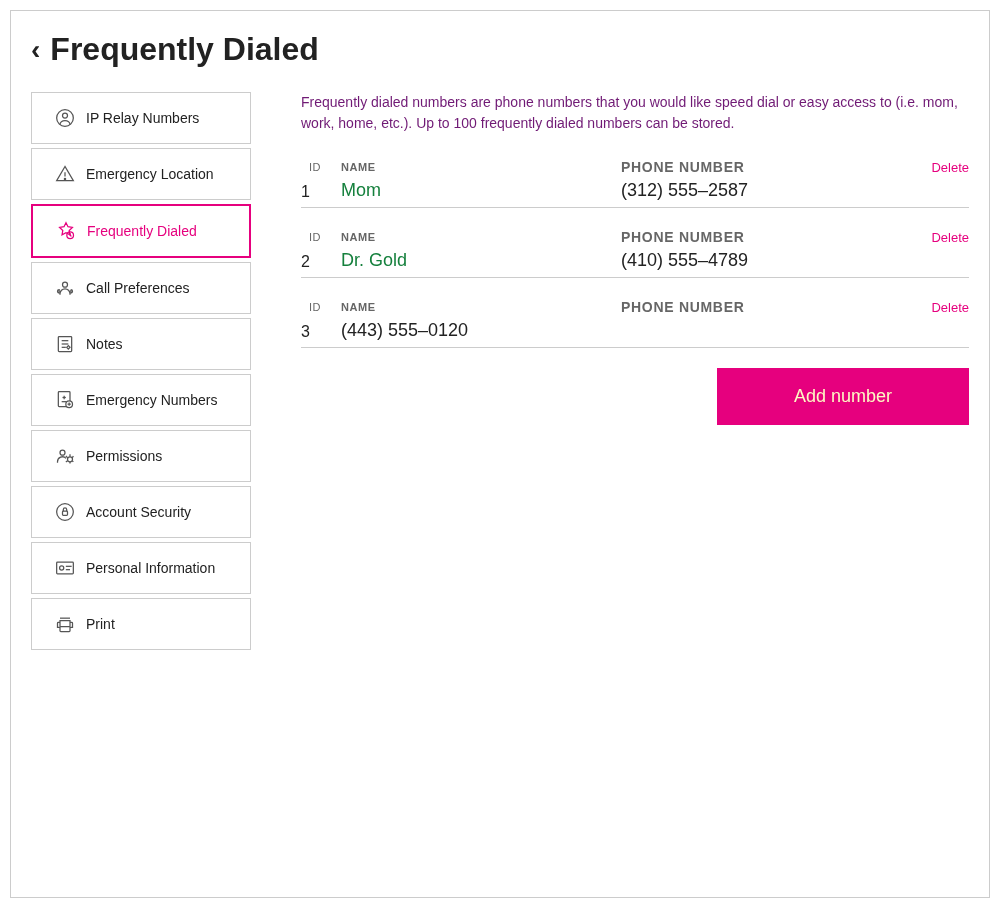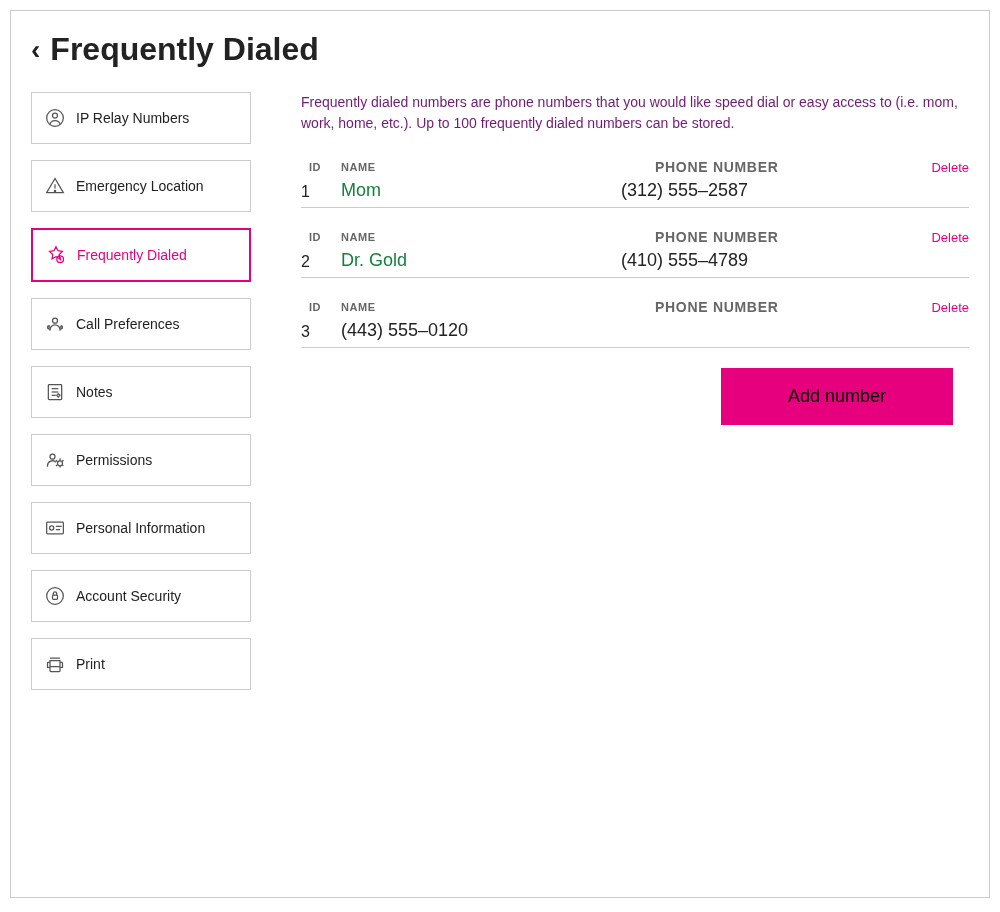--- a/index.html
+++ b/index.html
@@ -38,23 +38,23 @@
       width: 220px;
       flex-shrink: 0;
       display: flex;
       flex-direction: column;
       gap: 0;
     }
     .sidebar-item {
       display: flex;
       align-items: center;
       gap: 10px;
-      padding: 14px 12px;
+      padding: 14px 22px;
       border: 1px solid #ccc;
-      margin-bottom: 16px;
+      margin-bottom: 4px;
       cursor: pointer;
       font-size: 14px;
       background: #fff;
       color: #222;
     }
     .sidebar-item.active {
       border: 2px solid #e6007e;
       color: #e6007e;
     }
     .sidebar-item .icon {
@@ -86,28 +86,28 @@
       max-width: 720px;
     }
     .entry-header {
       display: flex;
       align-items: center;
       margin-bottom: 4px;
     }
     .entry-id-col {
       width: 40px;
       font-size: 11px;
-      font-weight: bold;
+      font-weight: normal;
       color: #666;
       letter-spacing: 0.05em;
       text-transform: uppercase;
       padding-left: 8px;
     }
     .entry-name-col-header {
-      width: 314px;
+      width: 280px;
       font-size: 11px;
       font-weight: bold;
       color: #666;
       letter-spacing: 0.05em;
       text-transform: uppercase;
     }
     .entry-phone-col-header {
       flex: 1;
       font-size: 14px;
       font-weight: bold;
@@ -152,30 +152,30 @@
       width: 60px;
     }
     .count-text {
       font-size: 13px;
       color: #444;
       margin-top: 16px;
       margin-bottom: 30px;
     }
     .add-number-btn {
       background: #e6007e;
-      color: #000000;
+      color: #fef9c3;
       border: none;
       padding: 18px 60px;
       font-size: 18px;
       cursor: pointer;
       font-weight: 500;
       display: block;
       margin-left: auto;
-      margin-right: 16px;
-      width: 232px;
+      margin-right: 0;
+      width: 252px;
       text-align: center;
     }
   </style>
 </head>
 <body>
 
 <div class="outer">
   <div class="page-title">
     <span class="back-arrow">‹</span>
     <span>Frequently Dialed</span>
@@ -236,54 +236,68 @@
             <line x1="8" y1="8" x2="16" y2="8"></line>
             <line x1="8" y1="12" x2="16" y2="12"></line>
             <line x1="8" y1="16" x2="13" y2="16"></line>
             <path d="M14 16l2-2 2 2-2 2-2-2z" stroke="#555" fill="none"></path>
           </svg>
         </span>
         <span>Notes</span>
       </div>
 
 
+      <div class="sidebar-item">
+        <span class="icon">
+          <svg viewBox="0 0 24 24" fill="none" stroke="#555" stroke-width="1.5">
+            <rect x="4" y="2" width="14" height="18" rx="1"></rect>
+            <line x1="9" y1="9" x2="13" y2="9"></line>
+            <line x1="11" y1="7" x2="11" y2="11"></line>
+            <line x1="8" y1="14" x2="14" y2="14"></line>
+            <circle cx="17" cy="17" r="4" fill="white" stroke="#555"></circle>
+            <line x1="17" y1="15" x2="17" y2="19"></line>
+            <line x1="15" y1="17" x2="19" y2="17"></line>
+          </svg>
+        </span>
+        <span>Emergency Numbers</span>
+      </div>
 
       <div class="sidebar-item">
         <span class="icon">
           <svg viewBox="0 0 24 24" fill="none" stroke="#555" stroke-width="1.5">
             <circle cx="9" cy="8" r="3"></circle>
             <path d="M3 20v-1a6 6 0 0110.3-4.2"></path>
             <circle cx="18" cy="16" r="3"></circle>
             <path d="M18 13v-3M18 19v2M15.3 14.3L13 12M20.7 17.7L22 19M15.3 17.7L13 19M20.7 14.3L22 12"></path>
           </svg>
         </span>
         <span>Permissions</span>
       </div>
 
       <div class="sidebar-item">
         <span class="icon">
           <svg viewBox="0 0 24 24" fill="none" stroke="#555" stroke-width="1.5">
+            <circle cx="12" cy="12" r="10"></circle>
+            <rect x="9" y="11" width="6" height="5" rx="1"></rect>
+            <path d="M10 11V9a2 2 0 014 0v2"></path>
+          </svg>
+        </span>
+        <span>Account Security</span>
+      </div>
+
+      <div class="sidebar-item">
+        <span class="icon">
+          <svg viewBox="0 0 24 24" fill="none" stroke="#555" stroke-width="1.5">
             <rect x="2" y="5" width="20" height="14" rx="1"></rect>
             <circle cx="8" cy="12" r="2.5"></circle>
             <line x1="13" y1="10" x2="20" y2="10"></line>
             <line x1="13" y1="14" x2="18" y2="14"></line>
           </svg>
         </span>
         <span>Personal Information</span>
-      </div>
-
-      <div class="sidebar-item">
-        <span class="icon">
-          <svg viewBox="0 0 24 24" fill="none" stroke="#555" stroke-width="1.5">
-            <circle cx="12" cy="12" r="10"></circle>
-            <rect x="9" y="11" width="6" height="5" rx="1"></rect>
-            <path d="M10 11V9a2 2 0 014 0v2"></path>
-          </svg>
-        </span>
-        <span>Account Security</span>
       </div>
 
       <div class="sidebar-item">
         <span class="icon">
           <svg viewBox="0 0 24 24" fill="none" stroke="#555" stroke-width="1.5">
             <rect x="6" y="15" width="12" height="6" rx="1"></rect>
             <path d="M6 15V8H18v7"></path>
             <path d="M6 10H4a1 1 0 00-1 1v5h3M18 10h2a1 1 0 011 1v5h-3"></path>
             <line x1="6" y1="5" x2="18" y2="5"></line>
           </svg>

